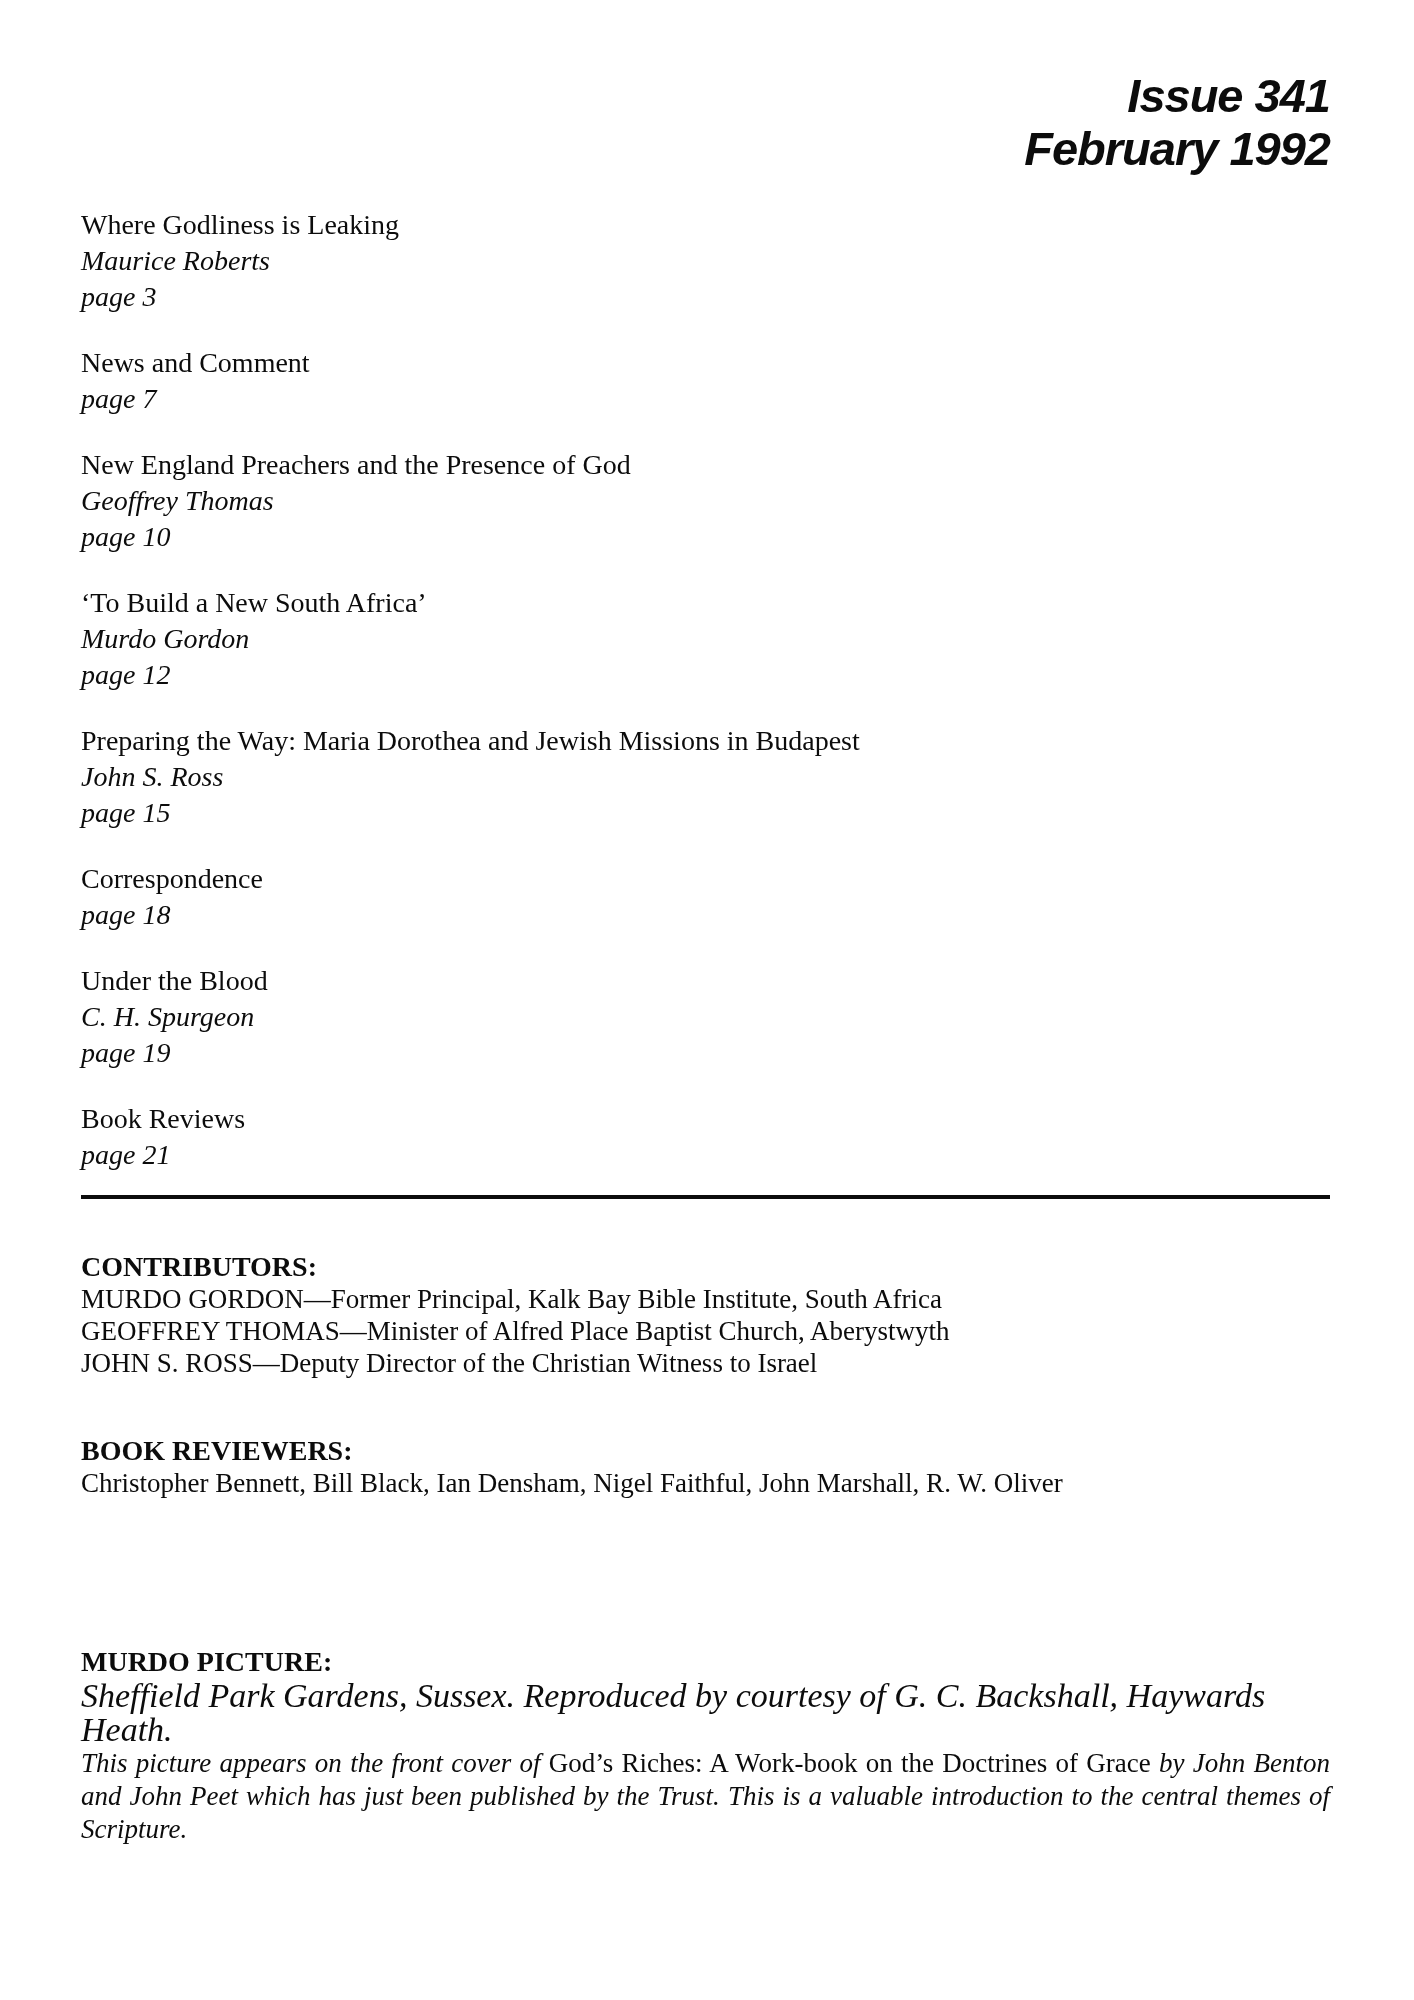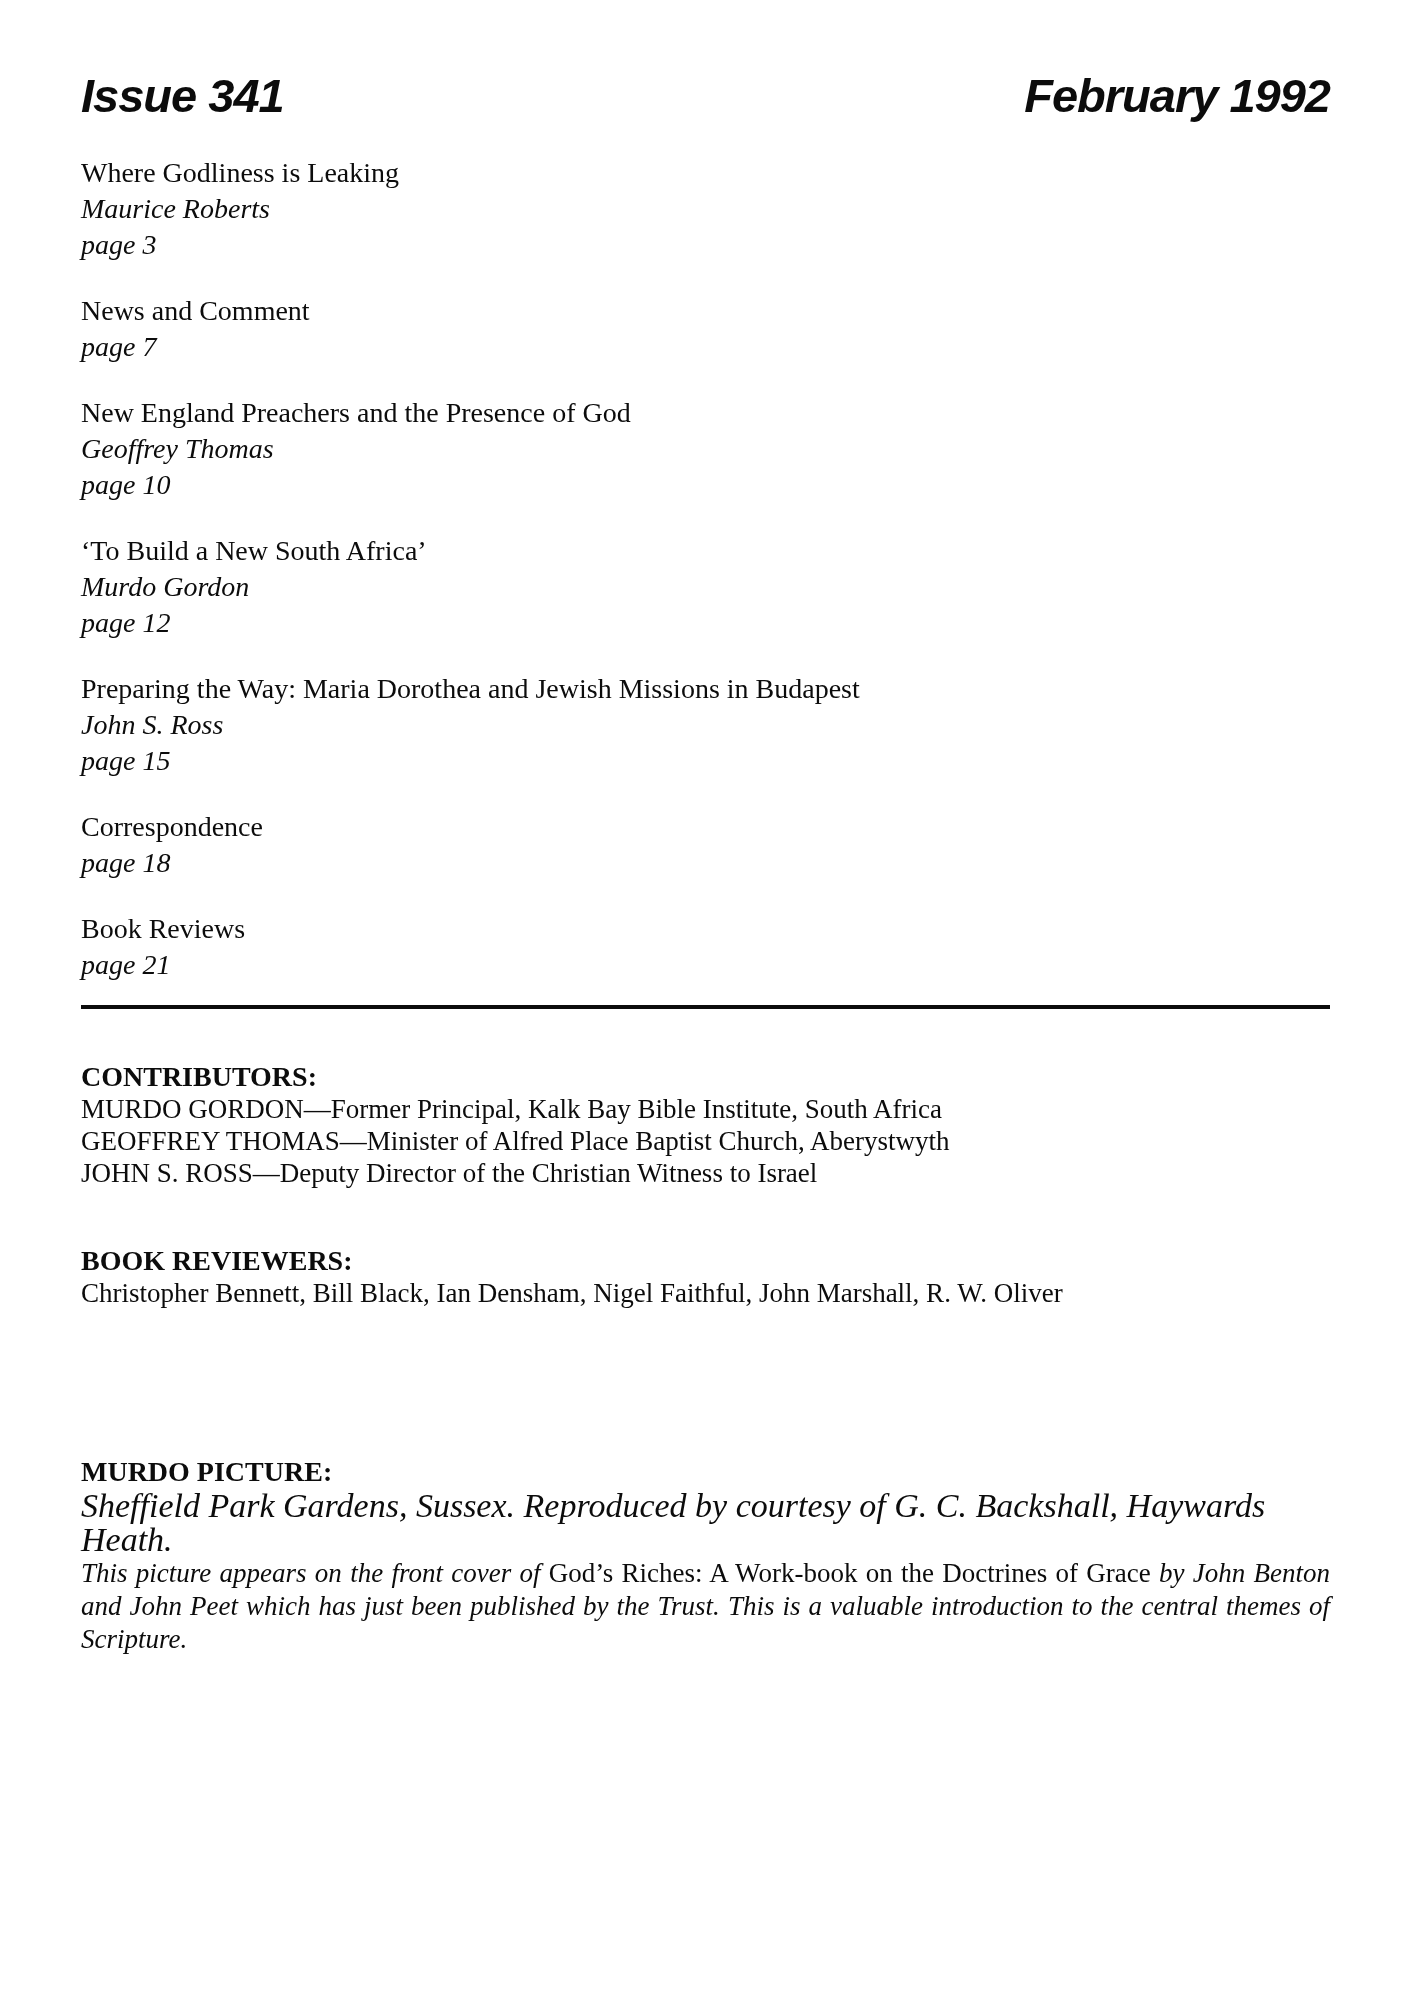--- a/index.html
+++ b/index.html
@@ -12,27 +12,28 @@
     font-family: "Liberation Serif", serif;
     box-sizing: border-box;
   }
   .content {
     padding: 70px 84px 0 81px;
   }
   
   .masthead {
     display: flex;
     justify-content: space-between;
-    align-items: center;
+    align-items: flex-end;
     font-family: "Liberation Sans", sans-serif;
     font-weight: 700;
     font-style: italic;
     font-size: 47px;
     letter-spacing: -1px;
     line-height: 1.12;
+    flex-direction: column;
   }
   
   .contents-heading {
     margin-top: 94px;
     font-size: 31px;
     font-weight: 700;
     letter-spacing: 0.5px;
     line-height: 34px;
   }
   
@@ -112,20 +113,25 @@
       <div class="toc-item">
         <div class="toc-title">Preparing the Way: Maria Dorothea and Jewish Missions in Budapest</div>
         <div class="toc-author">John S. Ross</div>
         <div class="toc-page">page 15</div>
       </div>
       <div class="toc-item">
         <div class="toc-title">Correspondence</div>
         <div class="toc-page">page 18</div>
       </div>
       <div class="toc-item">
+        <div class="toc-title">Under the Blood</div>
+        <div class="toc-author">C. H. Spurgeon</div>
+        <div class="toc-page">page 19</div>
+      </div>
+      <div class="toc-item">
         <div class="toc-title">Book Reviews</div>
         <div class="toc-page">page 21</div>
       </div>
     </div>
 
     <hr class="divider">
 
     <div class="contributors">
       <div class="section-heading">CONTRIBUTORS:</div>
       <div class="plain-line">MURDO GORDON—Former Principal, Kalk Bay Bible Institute, South Africa</div>

